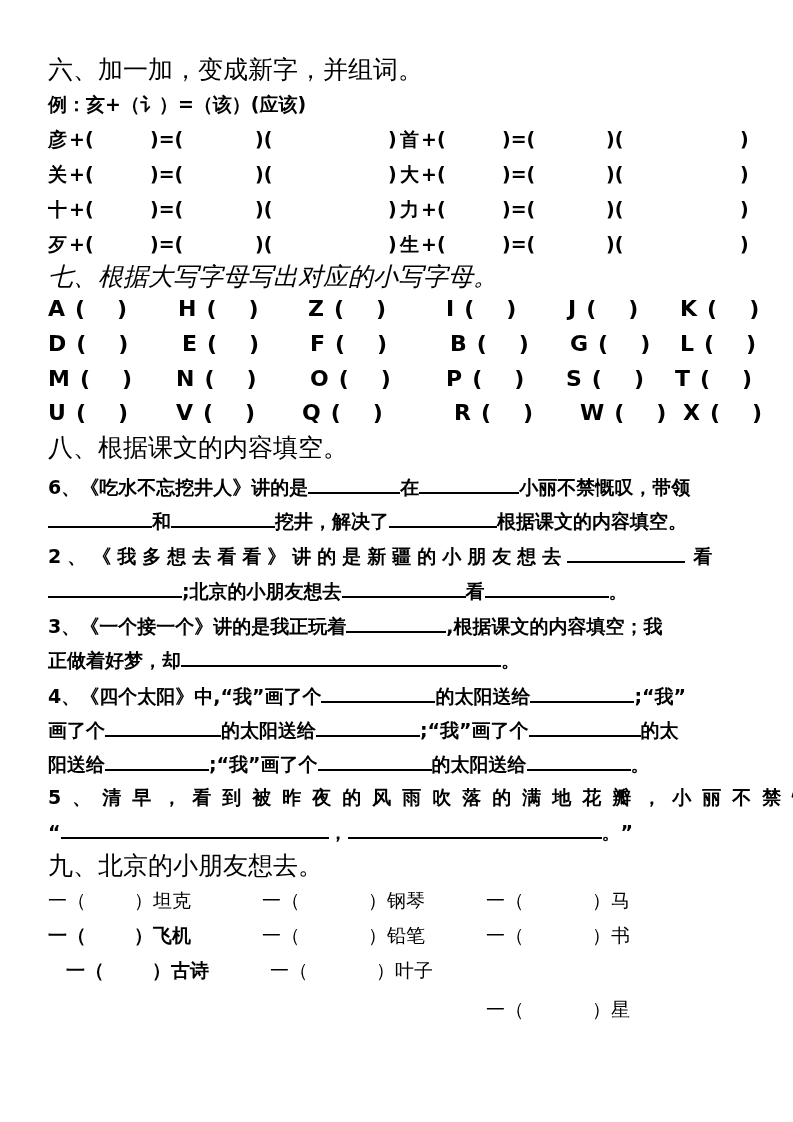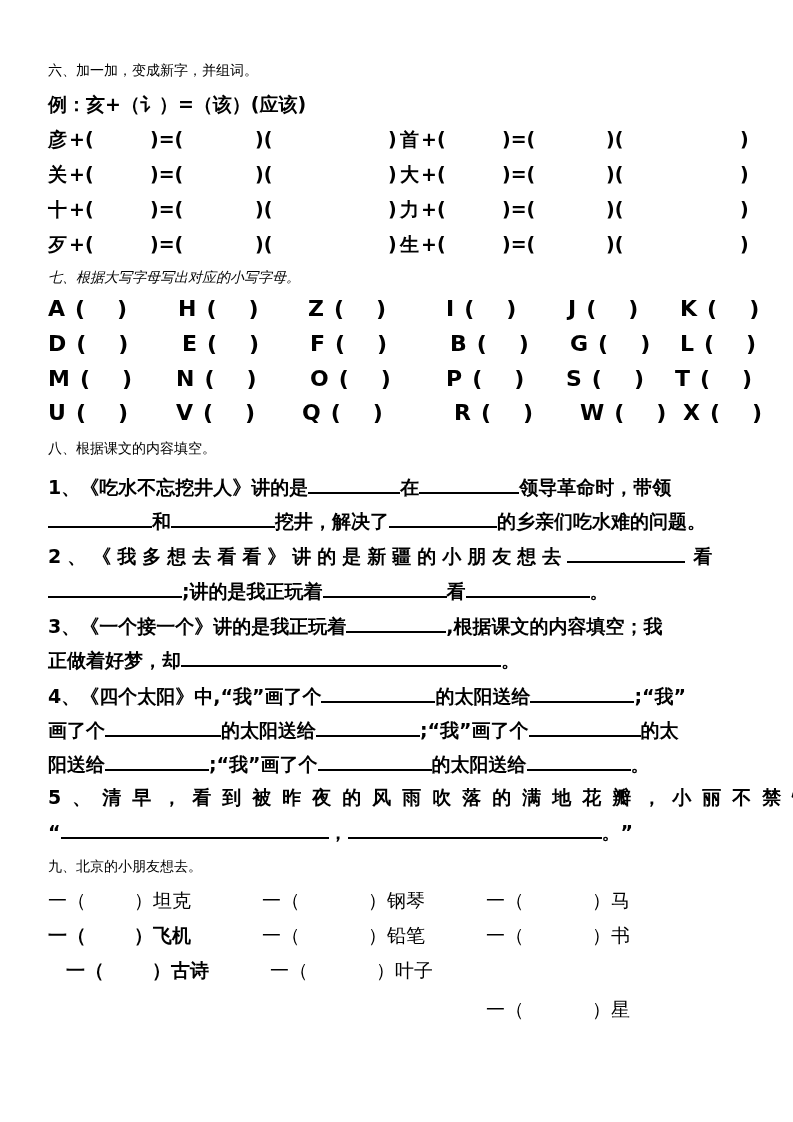--- a/index.html
+++ b/index.html
@@ -1,19 +1,19 @@
 <!DOCTYPE html>
 <html><head>
   <meta charset="utf-8">
   <style>
     html, body { margin: 0; padding: 0; background: #ffffff; }
     body { width: 793px; height: 1122px; position: relative; overflow: hidden;
            font-family: "DejaVu Sans", "Liberation Sans", sans-serif; color: #000; }
     .ln { position: absolute; left: 48px; white-space: nowrap; font-size: 19px; line-height: 24px; font-weight: bold; }
-    .h { font-weight: normal; font-size: 14px; }
+    .h { font-weight: normal; font-size: 25px; }
     .t { position: absolute; white-space: nowrap; font-size: 19px; line-height: 24px; font-weight: bold; }
     .big { font-size: 22px; font-weight: bold; }
     .blank { display: inline-block; border-bottom: 2px solid #000; height: 18px; vertical-align: baseline; }
     .sp { letter-spacing: 6px; }
     .sp2 { letter-spacing: 11px; }
   </style>
 </head>
 <body>
 
 <div class="ln h" style="top:58px;">六、加一加，变成新字，并组词。</div>
@@ -110,31 +110,31 @@
     <span class="t big" style="left: 176px; top: 401px;"><span>V</span><span style="margin-left: 10px;">(</span><span style="display: inline-block; width: 32px;"></span><span>)</span></span>
     <span class="t big" style="left: 302px; top: 401px;"><span>Q</span><span style="margin-left: 10px;">(</span><span style="display: inline-block; width: 32px;"></span><span>)</span></span>
     <span class="t big" style="left: 454px; top: 401px;"><span>R</span><span style="margin-left: 10px;">(</span><span style="display: inline-block; width: 32px;"></span><span>)</span></span>
     <span class="t big" style="left: 580px; top: 401px;"><span>W</span><span style="margin-left: 10px;">(</span><span style="display: inline-block; width: 32px;"></span><span>)</span></span>
     <span class="t big" style="left: 683px; top: 401px;"><span>X</span><span style="margin-left: 10px;">(</span><span style="display: inline-block; width: 32px;"></span><span>)</span></span>
   </div>
 
 <div class="ln h" style="top:436px;">八、根据课文的内容填空。</div>
 
 <div class="ln" style="top:474px;">
-  <span>1、《吃水不忘挖井人》讲的是</span><span class="blank" style="width:92px"></span><span>在</span><span class="blank" style="width:100px"></span><span>领导革命时，带领</span>
+  <span>6、《吃水不忘挖井人》讲的是</span><span class="blank" style="width:92px"></span><span>在</span><span class="blank" style="width:100px"></span><span>小丽不禁慨叹，带领</span>
 </div>
 <div class="ln" style="top:508px;">
-  <span class="blank" style="width:104px"></span><span>和</span><span class="blank" style="width:104px"></span><span>挖井，解决了</span><span class="blank" style="width:108px"></span><span>的乡亲们吃水难的问题。</span>
+  <span class="blank" style="width:104px"></span><span>和</span><span class="blank" style="width:104px"></span><span>挖井，解决了</span><span class="blank" style="width:108px"></span><span>根据课文的内容填空。</span>
 </div>
 
 <div class="ln" style="top:543px;">
   <span class="sp">2、《我多想去看看》讲的是新疆的小朋友想去</span><span class="blank" style="width:118px"></span><span style="margin-left:8px">看</span>
 </div>
 <div class="ln" style="top:578px;">
-  <span class="blank" style="width:134px"></span><span>;讲的是我正玩着</span><span class="blank" style="width:124px"></span><span>看</span><span class="blank" style="width:124px"></span><span>。</span>
+  <span class="blank" style="width:134px"></span><span>;北京的小朋友想去</span><span class="blank" style="width:124px"></span><span>看</span><span class="blank" style="width:124px"></span><span>。</span>
 </div>
 
 <div class="ln" style="top:613px;">
   <span>3、《一个接一个》讲的是我正玩着</span><span class="blank" style="width:100px"></span><span>,根据课文的内容填空；我</span>
 </div>
 <div class="ln" style="top:647px;">
   <span>正做着好梦，却</span><span class="blank" style="width:320px"></span><span>。</span>
 </div>
 
 <div class="ln" style="top:683px;">

